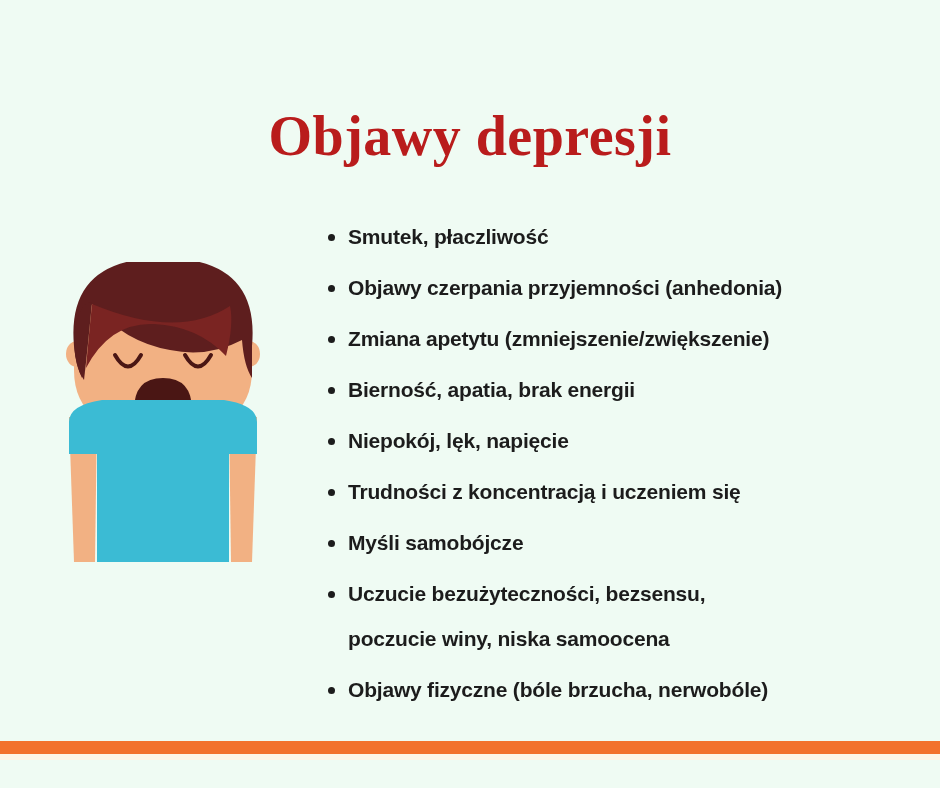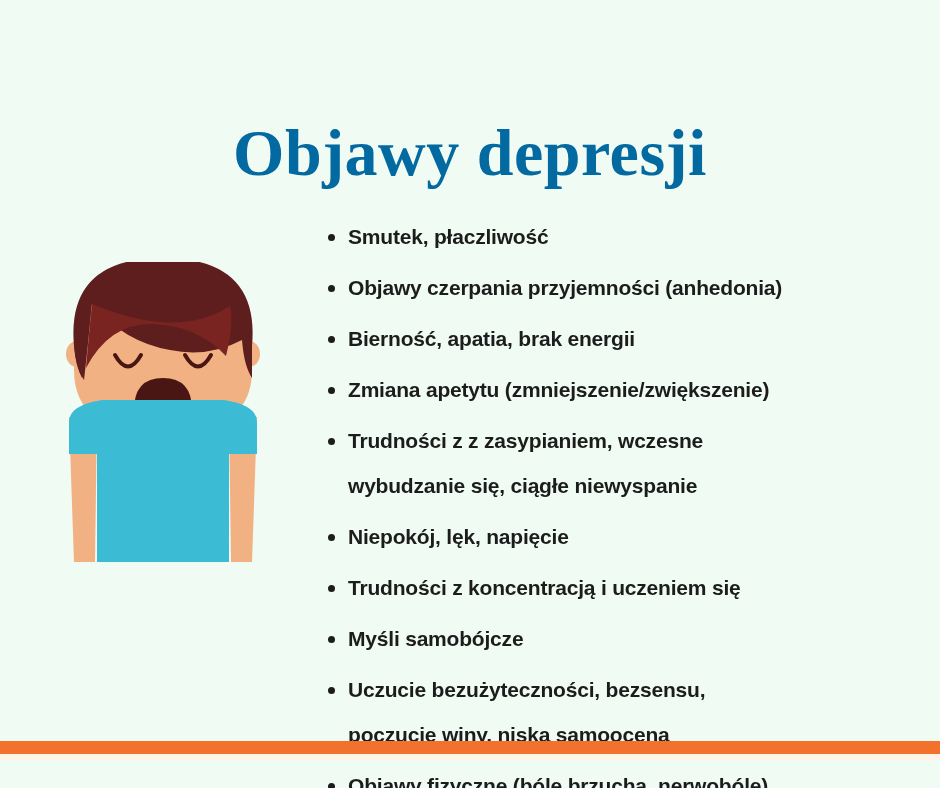--- a/index.html
+++ b/index.html
@@ -18,29 +18,29 @@
     width: 940px;
     height: 788px;
     background: #EFFBF3;
     overflow: hidden;
   }
 
   
   #title {
     position: absolute;
     left: 0;
-    top: 76px;
+    top: 70px;
     width: 940px;
     text-align: center;
     font-family: "Liberation Serif", "DejaVu Serif", serif;
     font-weight: bold;
-    font-size: 66px;
+    font-size: 56px;
     line-height: 1.0;
     letter-spacing: 0.5px;
-    color: #0369a1;
+    color: #b91c1c;
     white-space: nowrap;
   }
 
   
   #symptom-list {
     position: absolute;
     left: 322px;
     top: 214px;
     width: 590px;
   }
@@ -130,24 +130,22 @@
       <path d="M70 150 L140 150 L140 178 L70 178 Z" fill="#F2B183"></path>
 
       <path d="M11 160 Q11 143 44 138 L166 138 Q199 143 199 160
                L199 192 L171 192 L171 300 L39 300 L39 192 L11 192 Z" fill="#3BBBD4"></path>
     </svg>
   </div>
 
   <ul id="symptom-list" style="list-style:none;margin:0;padding:0;">
     <li class="sym-item">Smutek, płaczliwość</li>
     <li class="sym-item">Objawy czerpania przyjemności (anhedonia)</li>
+    <li class="sym-item">Zmiana apetytu (zmniejszenie/zwiększenie)</li>
     <li class="sym-item">Bierność, apatia, brak energii</li>
-    <li class="sym-item">Zmiana apetytu (zmniejszenie/zwiększenie)</li>
-    <li class="sym-item">Trudności z z zasypianiem, wczesne
-wybudzanie się, ciągłe niewyspanie</li>
     <li class="sym-item">Niepokój, lęk, napięcie</li>
     <li class="sym-item">Trudności z koncentracją i uczeniem się</li>
     <li class="sym-item">Myśli samobójcze</li>
     <li class="sym-item">Uczucie bezużyteczności, bezsensu,
 poczucie winy, niska samoocena</li>
     <li class="sym-item">Objawy fizyczne (bóle brzucha, nerwobóle)</li>
   </ul>
 
   <div id="orange-bar"></div>
   <div id="cream-bar"></div>

